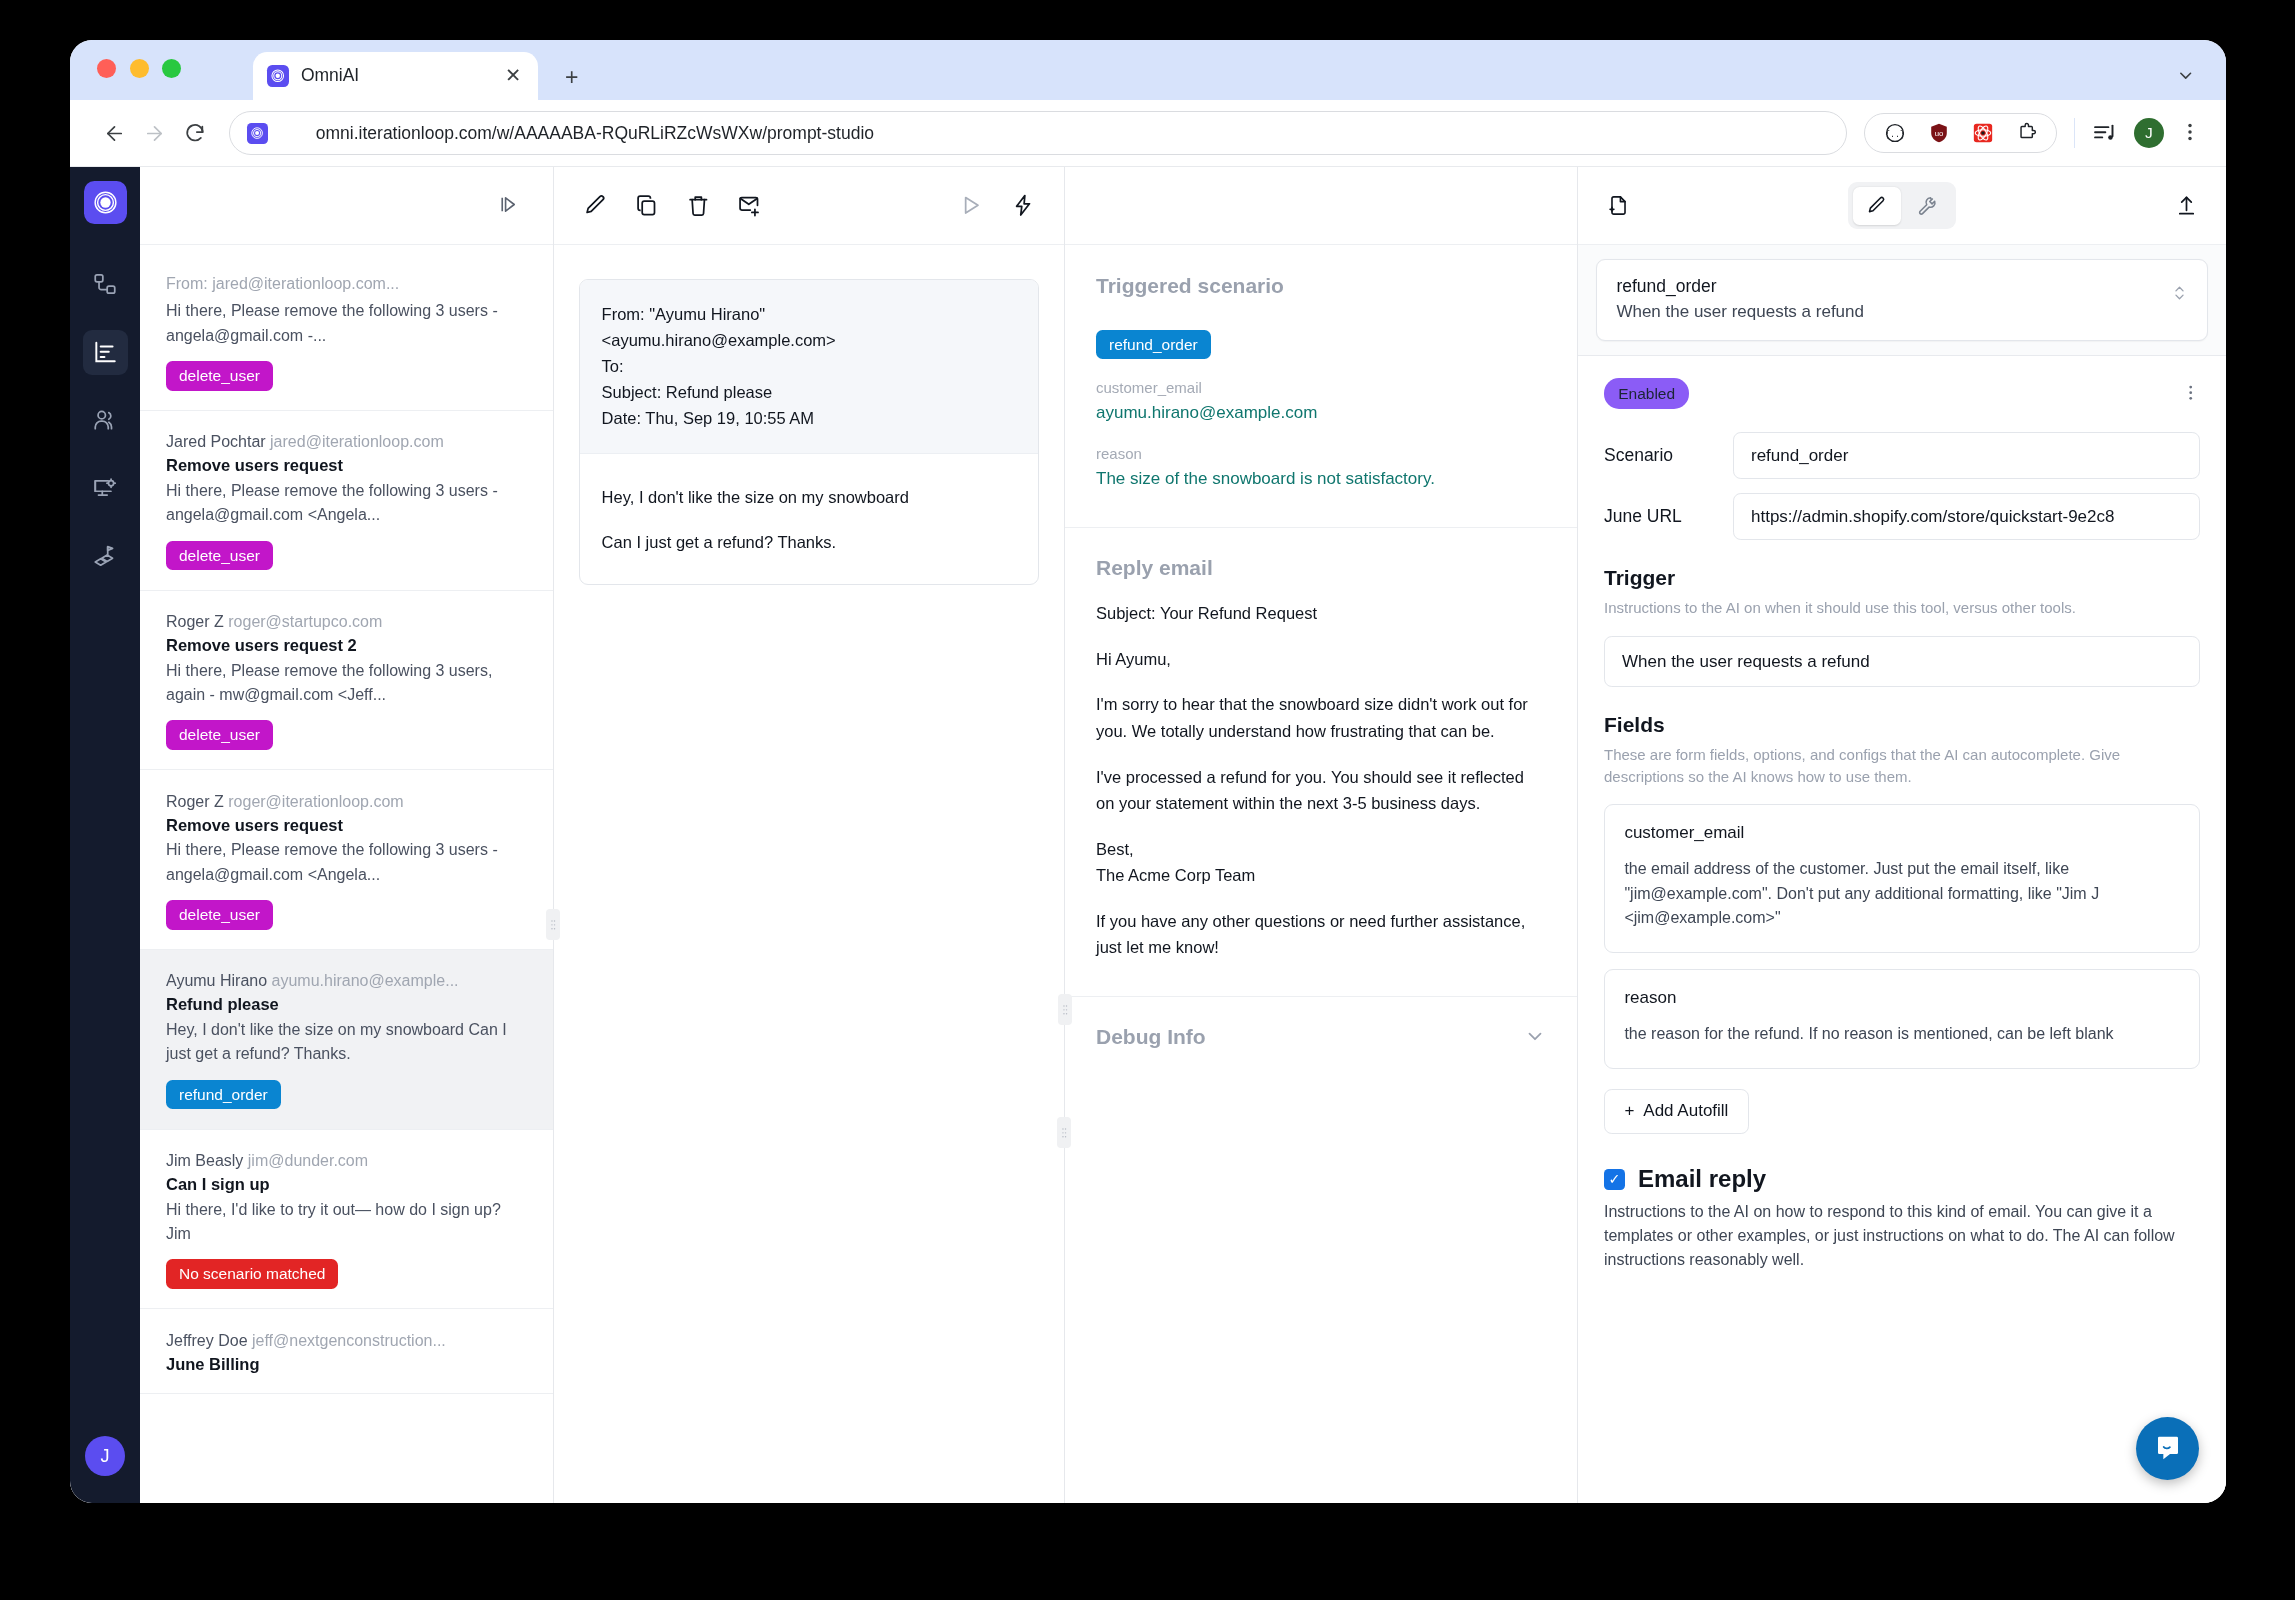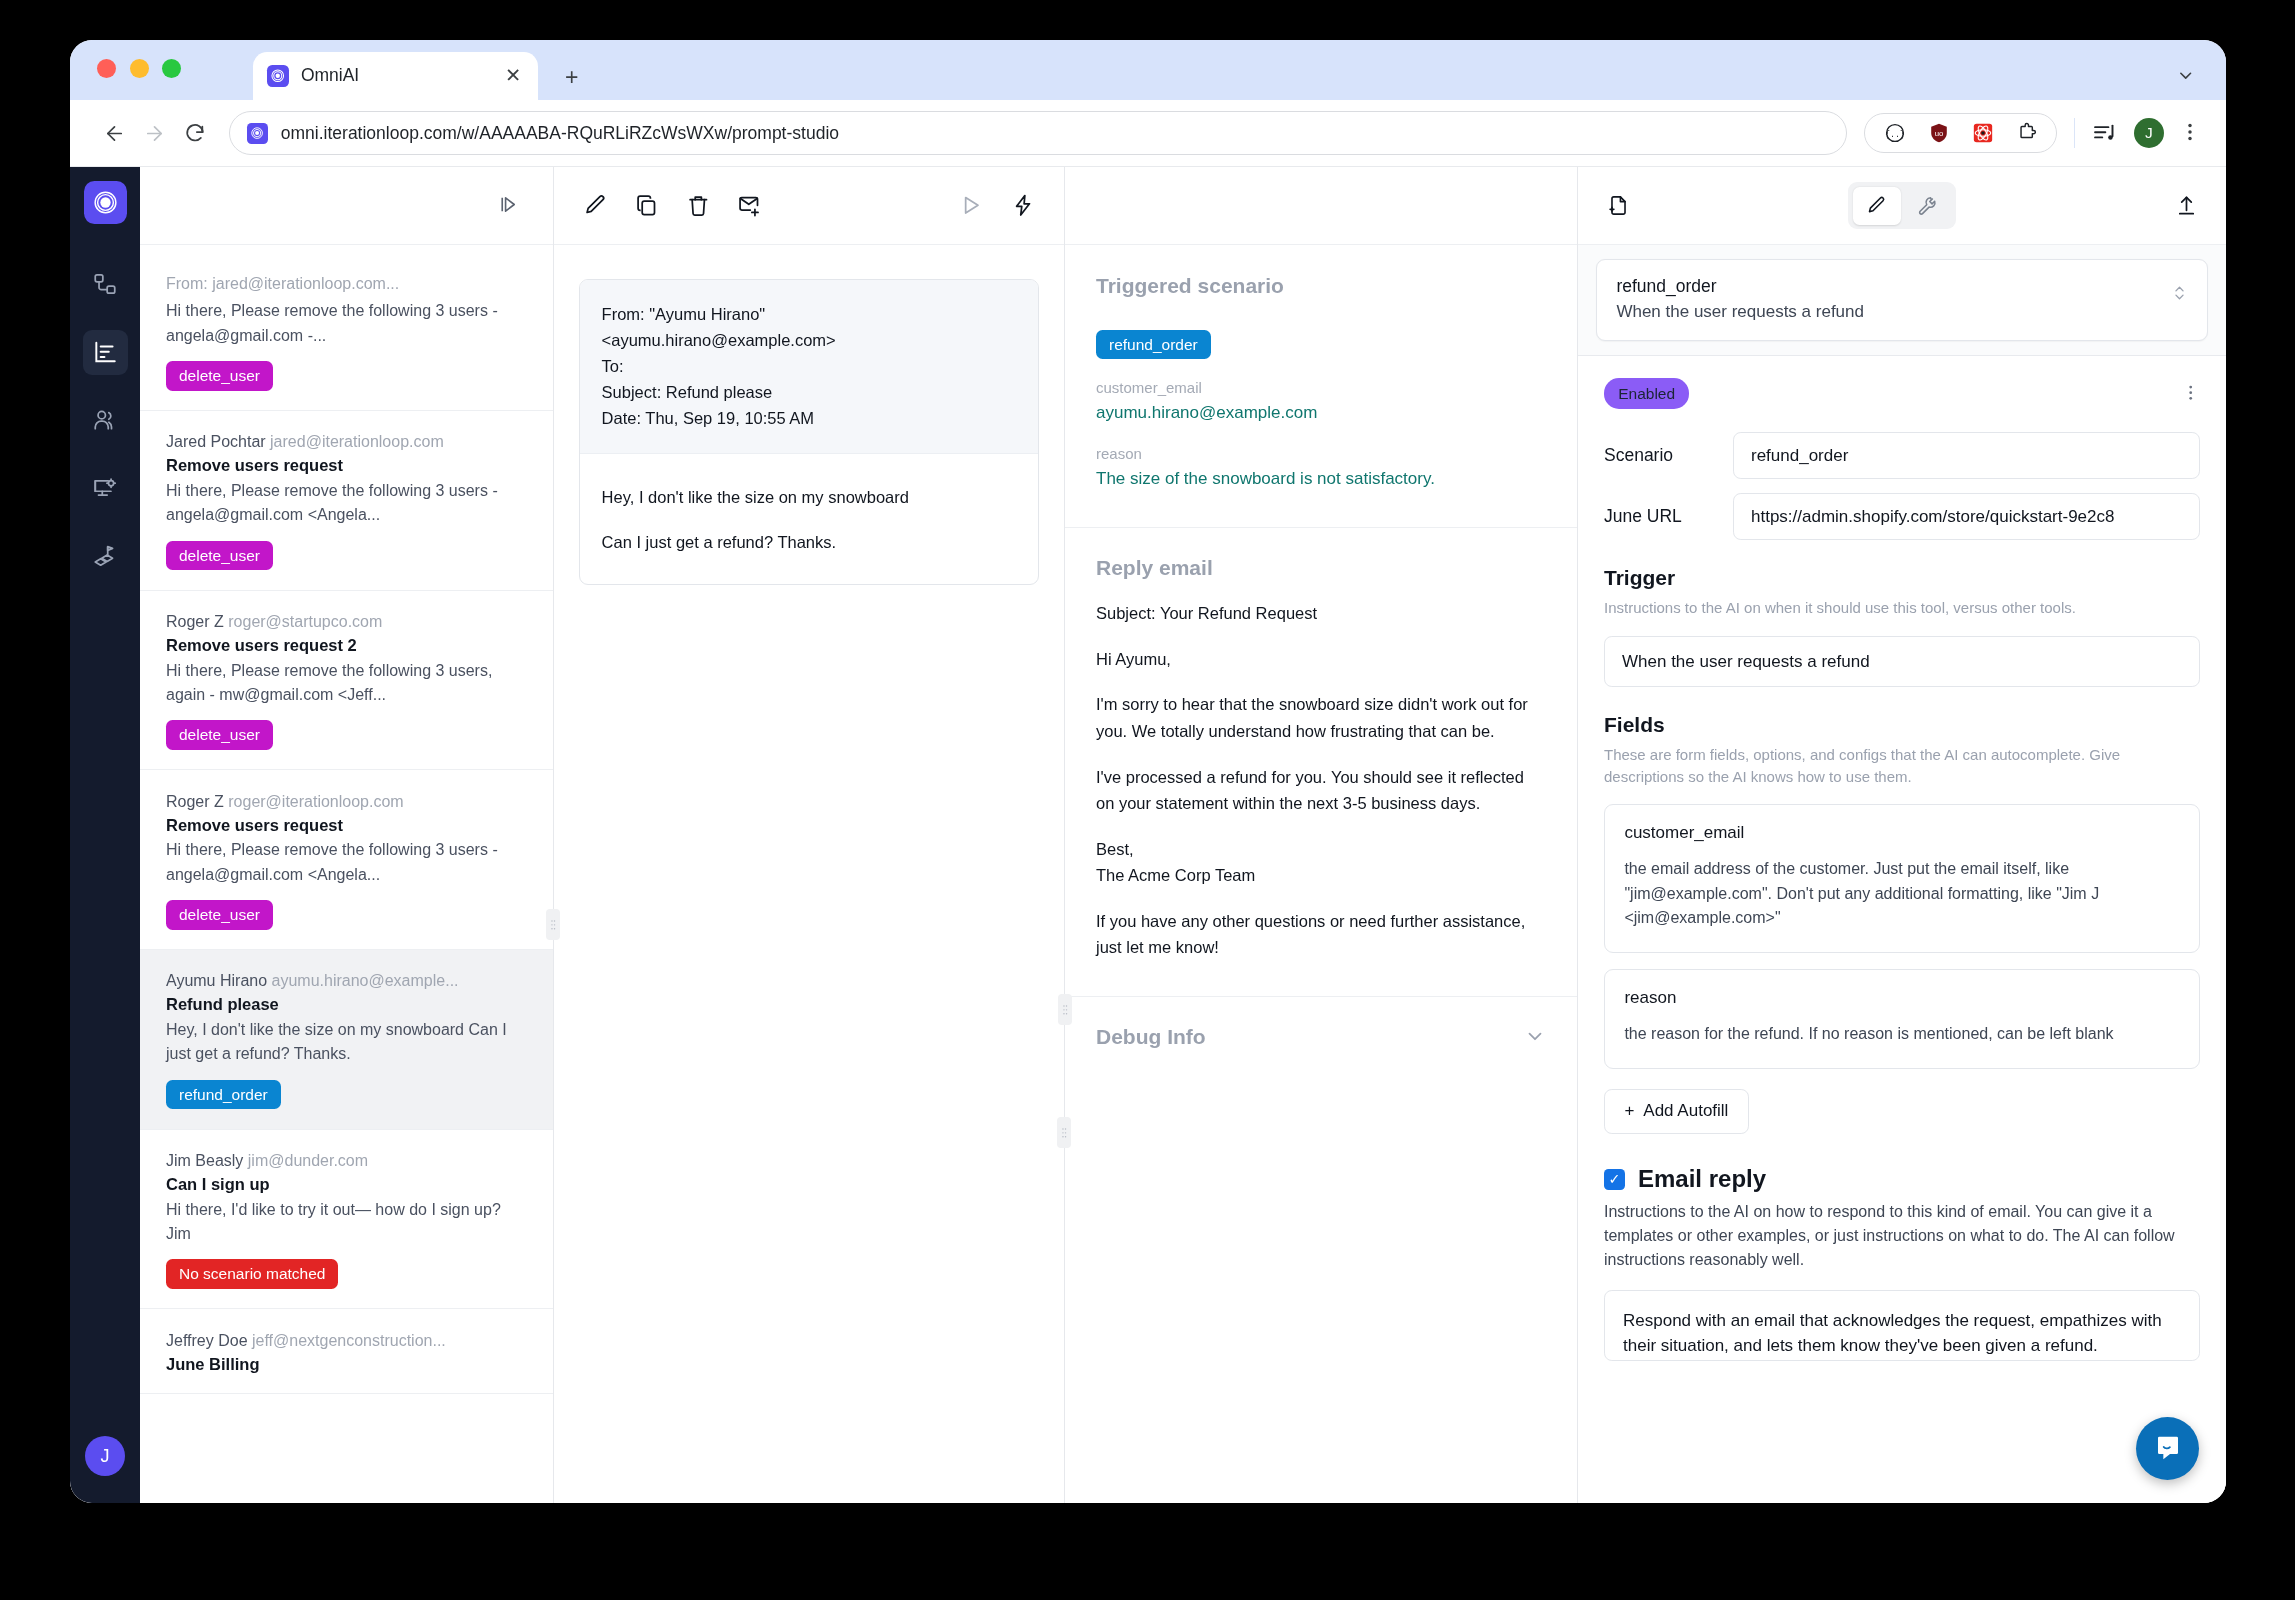--- a/index.html
+++ b/index.html
@@ -98,20 +98,21 @@
   #omnibox {
     flex: 1;
     height: 44px;
     margin-left: 14.2px;
     margin-right: 17px;
     border: 0.6px solid #dadce0;
     border-radius: 22px;
     display: flex; align-items: center;
     padding: 0 17px;
     background: #fff;
+    gap: 35px;
   }
   #omnibox .favicon { width: 21px; height: 21px; border-radius: 4.5px; }
   #url-text {
     margin-left: 13px;
     font-size: 17.5px;
     color: #1f2328;
     white-space: nowrap; overflow: hidden;
   }
   #ext-pill {
     display: flex; align-items: center; gap: 19.4px;
@@ -856,21 +857,20 @@
               <span>Add Autofill</span>
             </div>
           </div>
 
           <div class="block" style="margin-top:0">
             <div id="email-reply-head">
               <span id="er-check">✓</span>
               <span id="er-title">Email reply</span>
             </div>
             <div class="block-desc dark">Instructions to the AI on how to respond to this kind of email. You can give it a templates or other examples, or just instructions on what to do. The AI can follow instructions reasonably well.</div>
-            <div id="er-textarea">Respond with an email that acknowledges the request, empathizes with their situation, and lets them know they've been given a refund.</div>
           </div>
         </div>
 
         <div id="intercom">
           <span>
             <svg width="32" height="32" viewBox="0 0 24 24" fill="none">
                 <path d="M5.5 3.5h13a1 1 0 0 1 1 1v11a1 1 0 0 1-1 1h-5l-5 4v-4h-3a1 1 0 0 1-1-1v-11a1 1 0 0 1 1-1Z" fill="#ffffff"></path>
                 <path d="M8.8 11.2c.9 1.3 3.3 1.6 4.6.2" stroke="#0a6fb8" stroke-width="1.4" stroke-linecap="round" fill="none"></path>
               </svg>
           </span>

